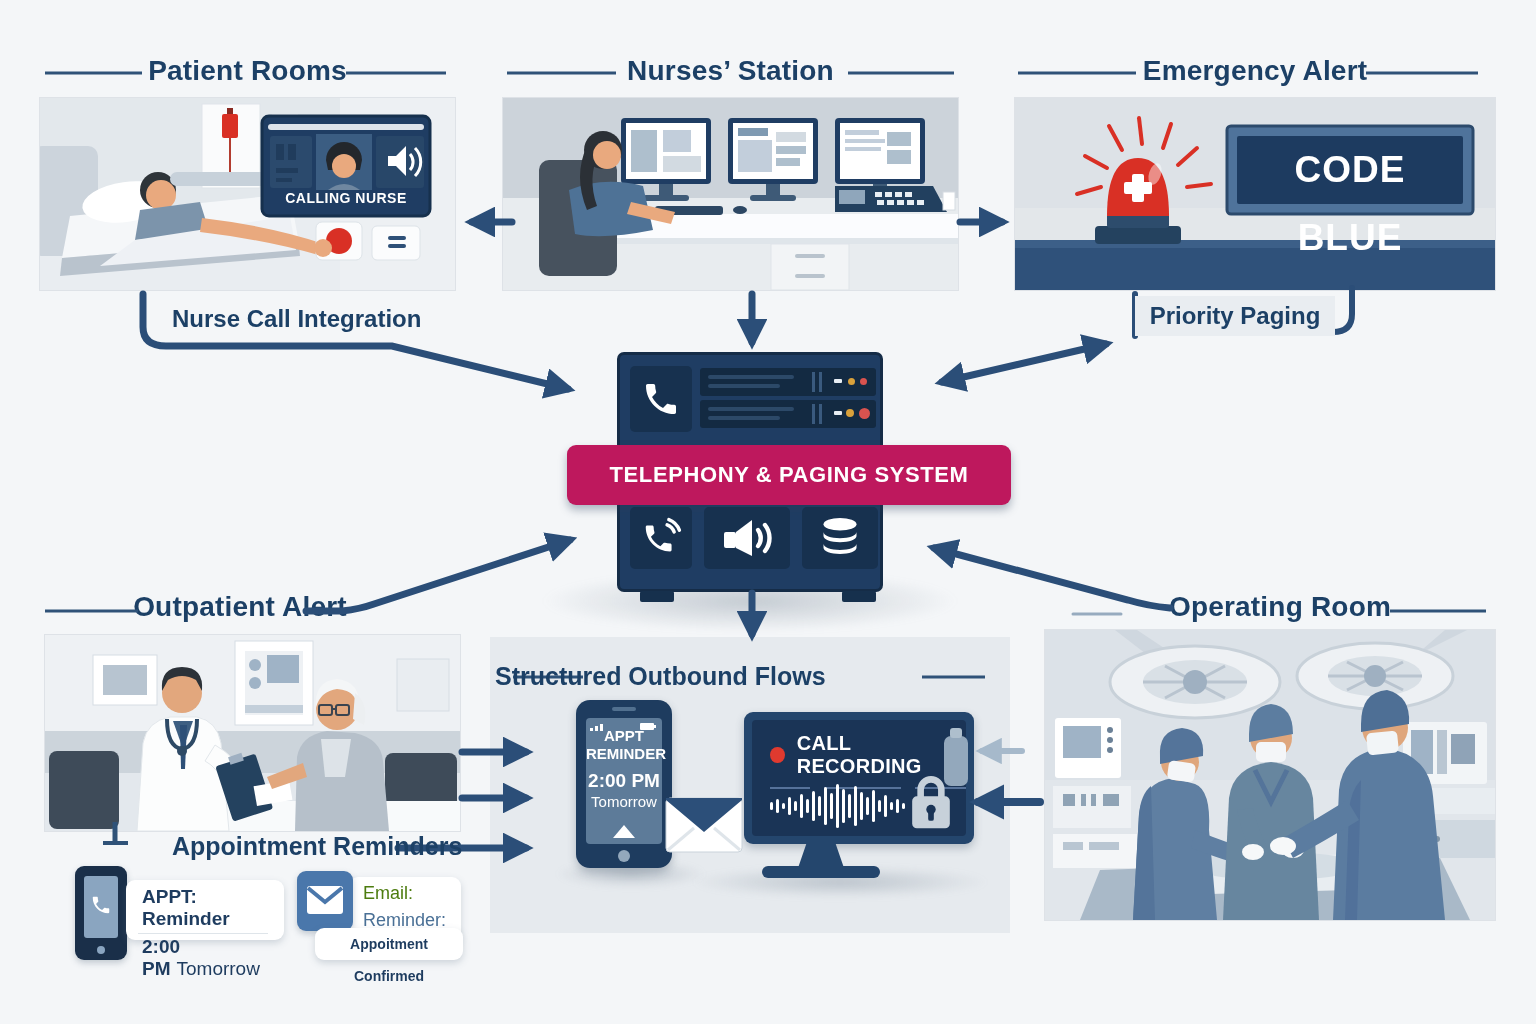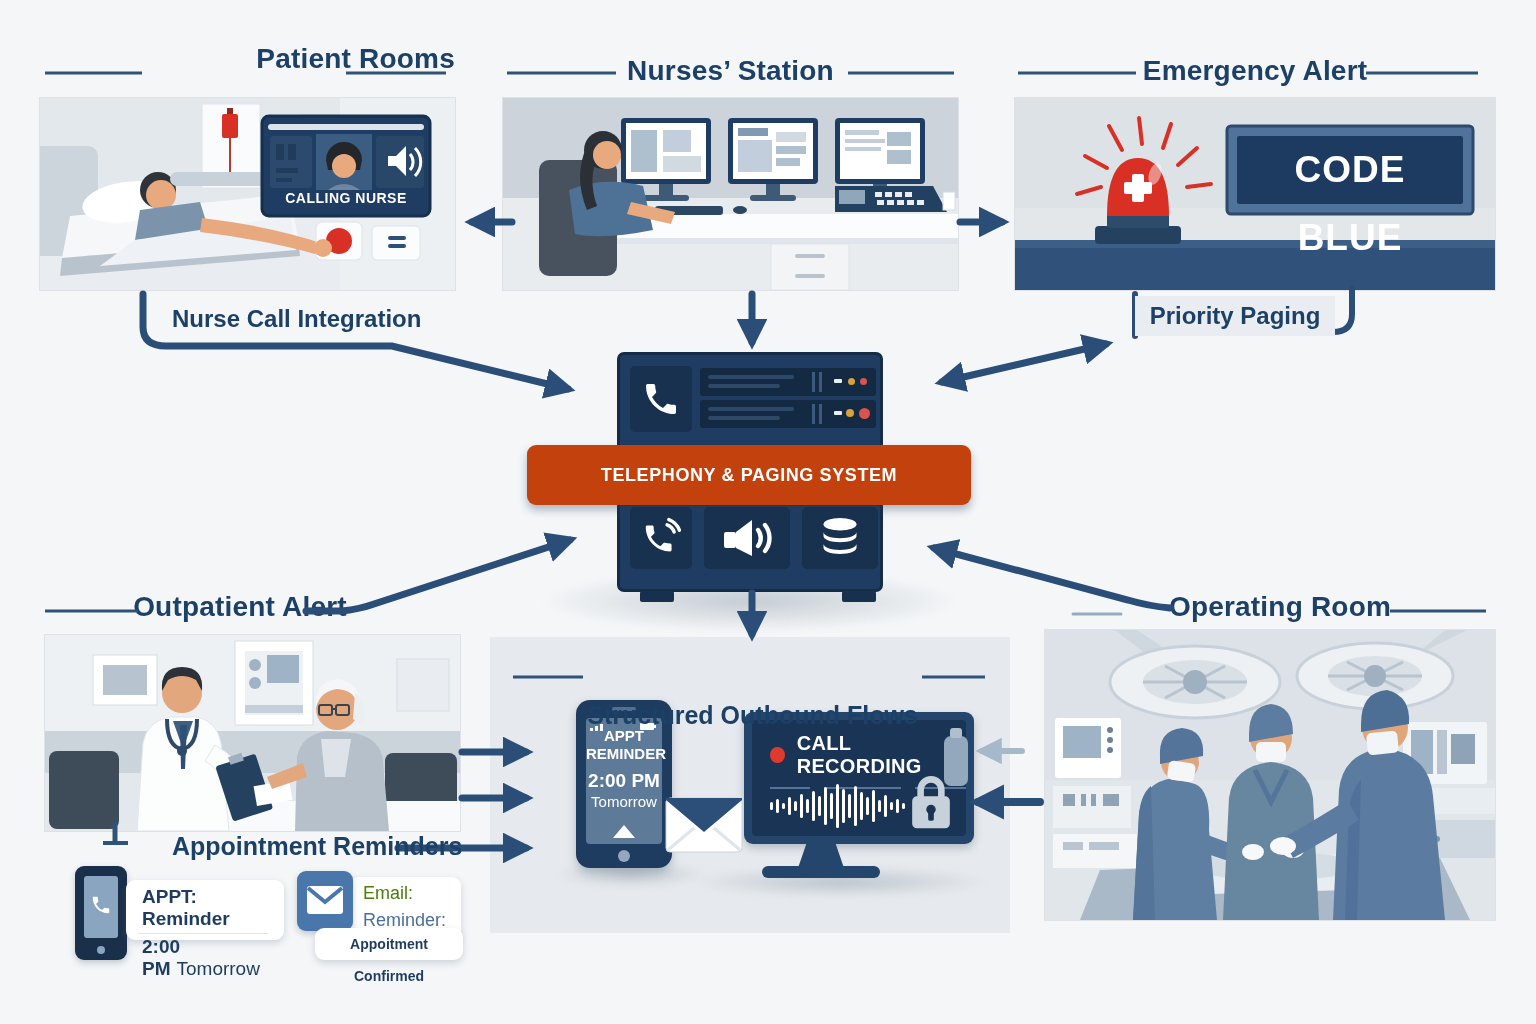--- a/index.html
+++ b/index.html
@@ -8,32 +8,32 @@
   .abs{position:absolute;}
   .sec-title{font-weight:bold;color:#1c4066;font-size:28px;text-align:center;letter-spacing:.2px;}
   .flow-label{font-weight:bold;color:#1c4066;font-size:24px;}
   .panel{background:#e8ebef;box-shadow:0 0 0 1px rgba(180,190,200,.35);}
   .panel svg{display:block;}
   .overlay{position:absolute;left:0;top:0;pointer-events:none;z-index:5;}
   .white-card{background:#fff;border-radius:9px;box-shadow:0 3px 7px rgba(90,110,130,.25);}
   .server-tile{position:absolute;background:#17314f;border-radius:5px;display:flex;align-items:center;justify-content:center;}
   .rack-row{position:absolute;background:#132a42;border-radius:3px;}
   .soft-shadow{position:absolute;border-radius:50%;background:radial-gradient(ellipse at center,rgba(120,135,150,.38),rgba(120,135,150,0) 70%);filter:blur(3px);}
-  .banner{position:absolute;background:#c2410c;border-radius:9px;box-shadow:0 5px 9px rgba(40,60,90,.35);
-          color:#fff;font-weight:bold;font-size:18px;text-align:center;letter-spacing:.6px;z-index:4;}
+  .banner{position:absolute;background:#be185d;border-radius:9px;box-shadow:0 5px 9px rgba(40,60,90,.35);
+          color:#fff;font-weight:bold;font-size:22px;text-align:center;letter-spacing:.6px;z-index:4;margin-left:40px;}
   .label-band{position:absolute;background:#e9edf1;display:flex;align-items:center;justify-content:center;z-index:6;}
   .screen-label{position:absolute;color:#fff;font-weight:bold;text-align:center;z-index:3;}
   .tri-up{width:0;height:0;border-left:11px solid transparent;border-right:11px solid transparent;border-bottom:13px solid #fff;}
 </style>
 </head>
 <body>
 
 <div class="stage">
 
-  <div class="abs sec-title" style="left:40px;top:43px;width:415px;text-align:right;">Patient Rooms</div>
+  <div class="abs sec-title" style="left:40px;top:55px;width:415px;">Patient Rooms</div>
   <div class="abs sec-title" style="left:1015px;top:55px;width:480px;">Emergency Alert</div>
   <div class="abs sec-title" style="left:503px;top:55px;width:455px;">Nurses’ Station</div>
   <div class="abs sec-title" style="left:40px;top:591px;width:400px;">Outpatient Alert</div>
   <div class="abs sec-title" style="left:1075px;top:591px;width:410px;">Operating Room</div>
 
   <div class="abs panel" style="left:40px;top:98px;width:415px;height:192px;">
     <svg width="415" height="192" viewBox="0 0 415 192">
       <rect width="415" height="192" fill="#e9edf1"></rect>
       <rect width="415" height="120" fill="#e3e8ec"></rect>
       <rect x="300" width="115" height="192" fill="#edf0f3"></rect>
@@ -319,21 +319,21 @@
         <path d="M2 3 L19 17 L36 3" fill="none" stroke="#4a77ab" stroke-width="4"></path>
       </svg>
   </div>
   <div class="abs white-card" style="left:349px;top:877px;width:112px;height:64px;padding:6px 0 0 14px;box-sizing:border-box;z-index:4;">
     <div style="font-size:18px;color:#4d7c0f;">Email:</div>
     <div style="font-size:18px;color:#4a7096;margin-top:6px;">Reminder:</div>
   </div>
   <div class="abs white-card" style="left:315px;top:928px;width:148px;height:32px;line-height:32px;text-align:center;font-size:14px;font-weight:bold;color:#1e3c5f;z-index:5;">Appoitment Confirmed</div>
 
   <div class="abs" style="left:490px;top:637px;width:520px;height:296px;background:#e6eaee;"></div>
-  <div class="abs flow-label" style="left:495px;top:662px;width:515px;font-size:25px;text-align:center;z-index:6;margin-top:39px;">Structured Outbound Flows</div>
+  <div class="abs flow-label" style="left:495px;top:662px;width:515px;font-size:25px;z-index:6;">Structured Outbound Flows</div>
 
   <div class="soft-shadow" style="left:556px;top:860px;width:150px;height:28px;"></div>
   <div class="soft-shadow" style="left:690px;top:866px;width:300px;height:32px;"></div>
 
   <div class="abs" style="left:576px;top:700px;width:96px;height:168px;background:#1e3c5f;border-radius:14px;z-index:4;box-shadow:0 4px 8px rgba(60,80,100,.3);">
     <div class="abs" style="left:36px;top:7px;width:24px;height:4px;background:#51708f;border-radius:2px;"></div>
     <div class="abs" style="left:10px;top:18px;width:76px;height:126px;background:#5d7b99;border-radius:4px;">
       <svg class="abs" style="left:4px;top:4px;" width="18" height="9" viewBox="0 0 18 9">
           <rect x="0" y="6" width="3" height="3" fill="#fff"></rect>
           <rect x="5" y="4" width="3" height="5" fill="#fff"></rect>

